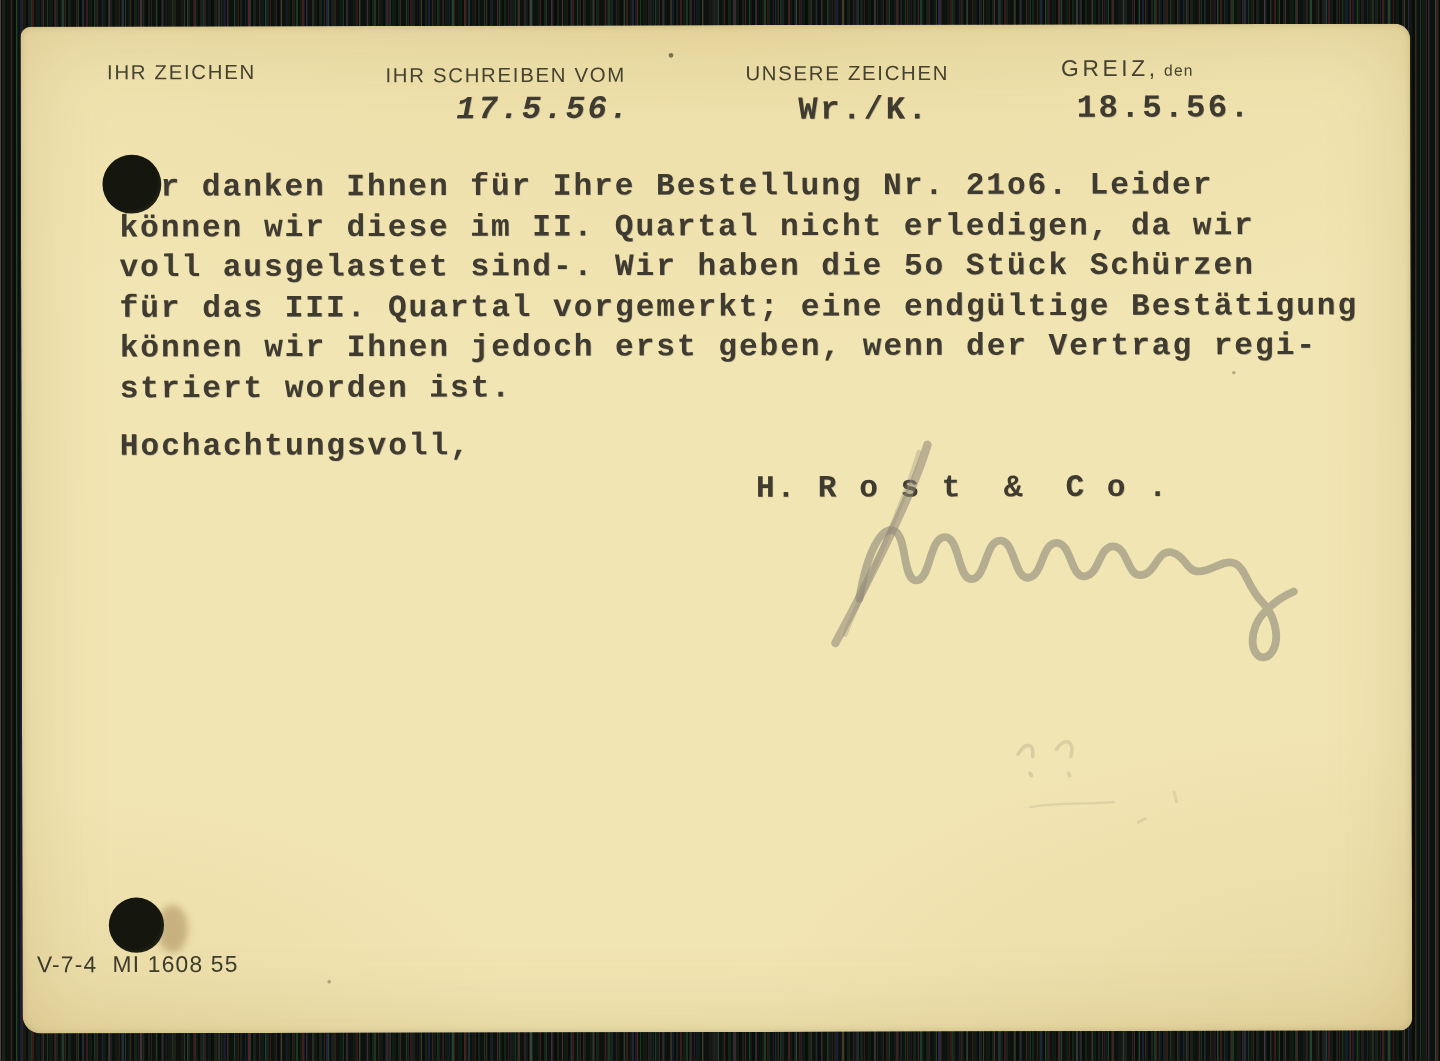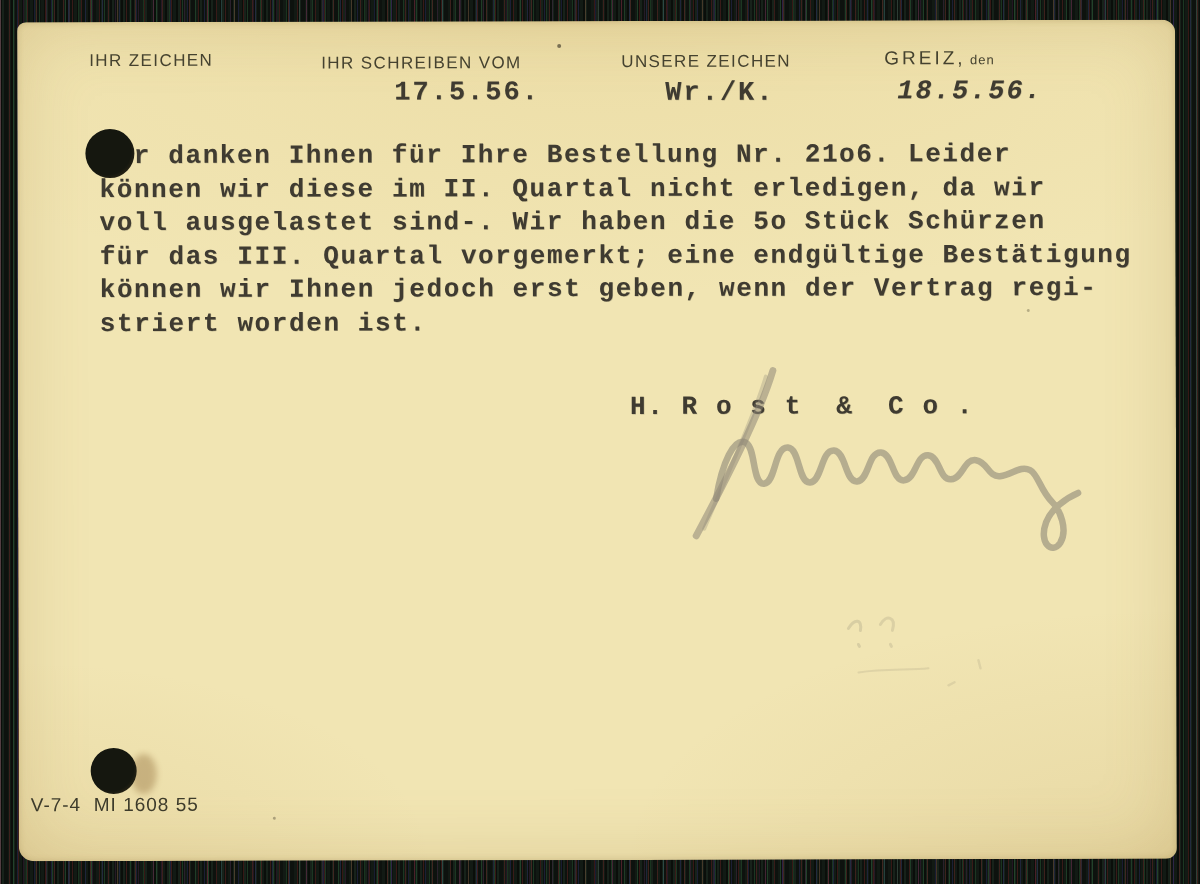--- a/index.html
+++ b/index.html
@@ -81,33 +81,34 @@
 <div class="paper">
 
   <div class="abs print-label" style="left:72px; top:29px;">IHR ZEICHEN</div>
   <div class="abs print-label" style="left:304px; top:32px;">IHR SCHREIBEN VOM</div>
   <div class="abs print-label" style="left:604px; top:31px;">UNSERE ZEICHEN</div>
   <div class="abs" style="left:867px; top:27px;text-align:right;">
     <span class="print-label" style="font-size:19px; letter-spacing:3px;">GREIZ,</span>
     <span class="print-label-small">den</span>
   </div>
 
-  <div class="abs type type-date" style="left:377px; top:56px;">17.5.56.</div>
+  <div class="abs type type-date" style="left:363px; top:56px;font-style:italic;">17.5.56.</div>
   <div class="abs type type-date" style="left:648px; top:57px;">Wr./K.</div>
-  <div class="abs type type-date" style="left:880px; top:56px;font-style:italic;">18.5.56.</div>
+  <div class="abs type type-date" style="left:880px; top:56px;">18.5.56.</div>
 
   <div class="abs type body-lines" style="left:82px; top:118px;">
     <div class="pre">Wir danken Ihnen für Ihre Bestellung Nr. 21o6. Leider</div>
     <div class="pre">können wir diese im II. Quartal nicht erledigen, da wir</div>
     <div class="pre">voll ausgelastet sind-. Wir haben die 5o Stück Schürzen</div>
     <div class="pre">für das III. Quartal vorgemerkt; eine endgültige Bestätigung</div>
     <div class="pre">können wir Ihnen jedoch erst geben, wenn der Vertrag regi-</div>
     <div class="pre">striert worden ist.</div>
   </div>
 
+  <div class="abs type" style="left:82px; top:335px;">Hochachtungsvoll,</div>
 
   <div class="abs type pre" style="left:612px; top:371px;text-align:right;">H. R o s t  &amp;  C o .</div>
 
   <svg class="abs" style="left:640px; top:330px; z-index:3;" width="470" height="215" viewBox="0 0 470 215">
     <g fill="none" stroke="#8e8777" stroke-linecap="round" stroke-linejoin="round">
       <path d="M115,20 C102,64 58,148 38,185" stroke-width="7" opacity="0.55"></path>
       <path d="M108,26 C95,70 62,140 46,178" stroke-width="4" opacity="0.30"></path>
       <path d="M58,148 C64,112 76,86 88,92 C98,98 94,134 106,133 C118,132 116,96 130,97
                C142,98 140,133 152,132 C164,131 163,99 176,100 C188,101 187,132 199,131
                C211,130 210,101 223,102 C235,103 234,131 246,130 C258,129 258,104 270,105

